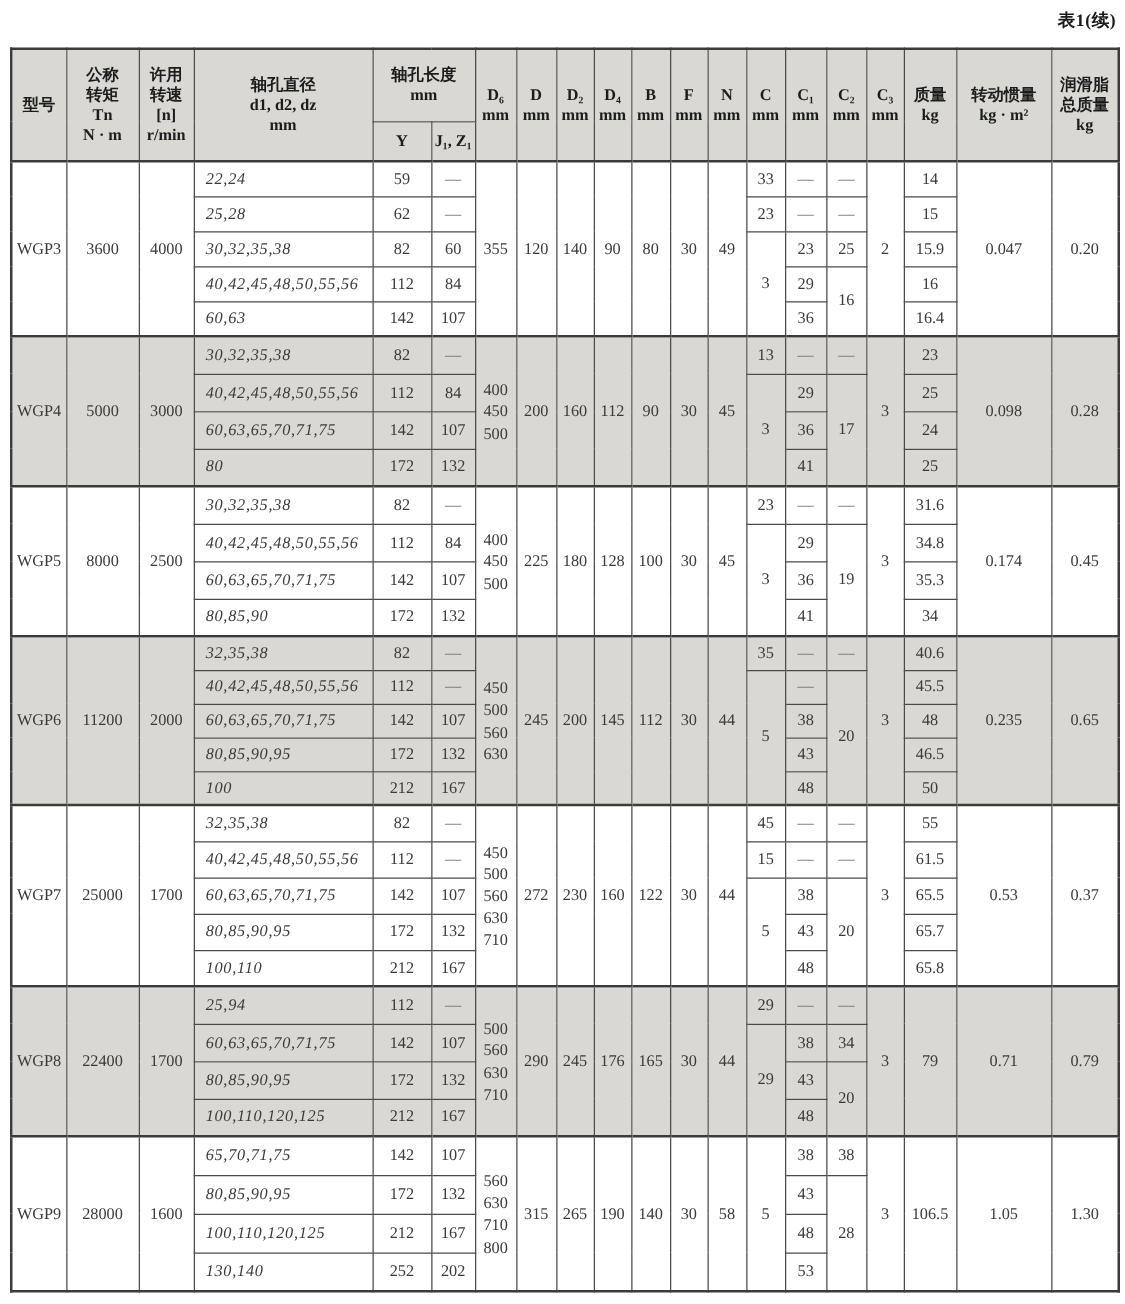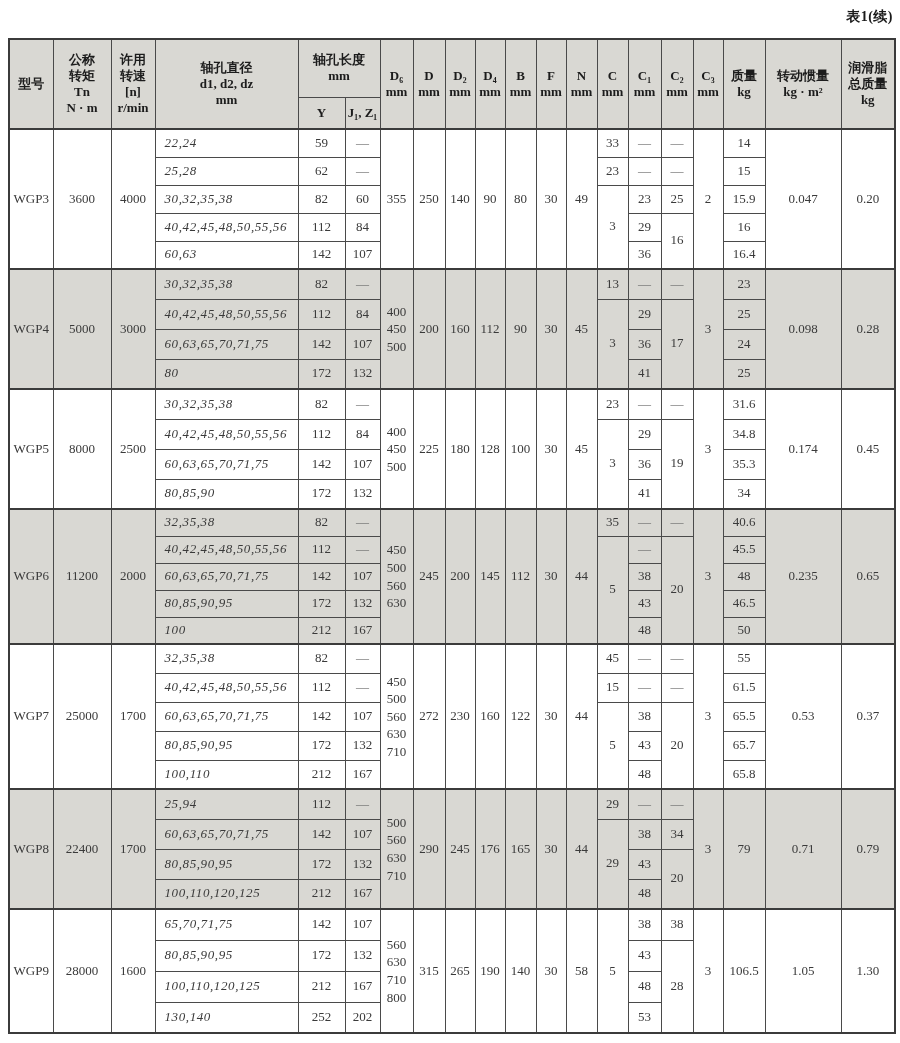--- a/index.html
+++ b/index.html
@@ -100,21 +100,21 @@
       </thead>
     <tbody id="tbody">
         <tr class="block-start" style="height: 28px;">
           <td rowspan="5">WGP3</td>
           <td rowspan="5">3600</td>
           <td rowspan="5">4000</td>
           <td class="dlist">22,24</td>
           <td>59</td>
           <td class="dash">—</td>
           <td rowspan="5">355</td>
-          <td rowspan="5">250</td>
+          <td rowspan="5">120</td>
           <td rowspan="5">140</td>
           <td rowspan="5">90</td>
           <td rowspan="5">80</td>
           <td rowspan="5">30</td>
           <td rowspan="5">49</td>
           <td>33</td>
           <td class="dash">—</td>
           <td class="dash">—</td>
           <td rowspan="5">2</td>
           <td>14</td>

